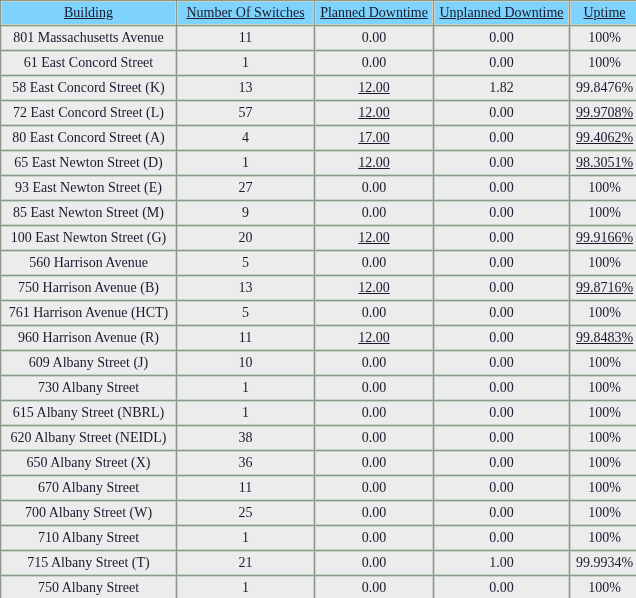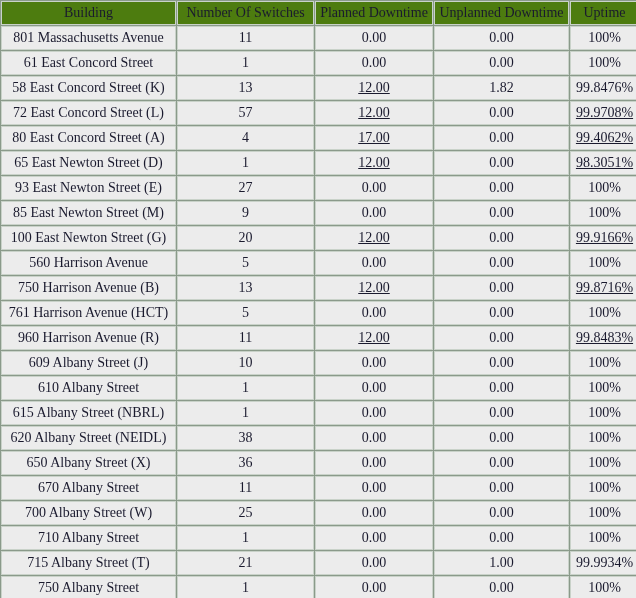--- a/index.html
+++ b/index.html
@@ -28,22 +28,23 @@
     border: 1px solid #c9d2c9;
     padding: 2px 4px;
     height: 18px;
     line-height: 18px;
     text-align: center;
     font-weight: normal;
     overflow: hidden;
     white-space: nowrap;
   }
   table.uptime-table th {
-    background: #4d7c0f;
+    background: #7dd3fc;
     border: 1px solid #c9d2c9;
+    text-decoration: underline;
   }
   col.c-building   { width: 175px; }
   col.c-switches   { width: 137px; }
   col.c-planned    { width: 118px; }
   col.c-unplanned  { width: 135px; }
   col.c-uptime     { width: 69px; }
 
   td.hl-green {
     background: #8fd14f;
     text-decoration: underline;
@@ -165,21 +166,21 @@
         <td class="hl-green">99.8483%</td>
       </tr>
       <tr>
         <td>609 Albany Street (J)</td>
         <td>10</td>
         <td>0.00</td>
         <td>0.00</td>
         <td>100%</td>
       </tr>
       <tr>
-        <td>610 Albany Street</td>
+        <td>730 Albany Street</td>
         <td>1</td>
         <td>0.00</td>
         <td>0.00</td>
         <td>100%</td>
       </tr>
       <tr>
         <td>615 Albany Street (NBRL)</td>
         <td>1</td>
         <td>0.00</td>
         <td>0.00</td>

